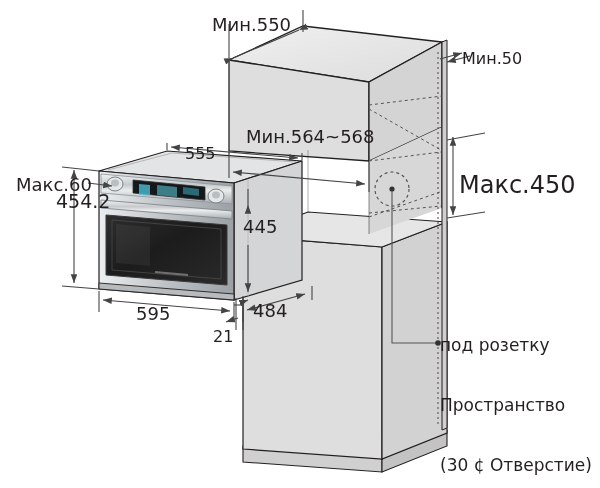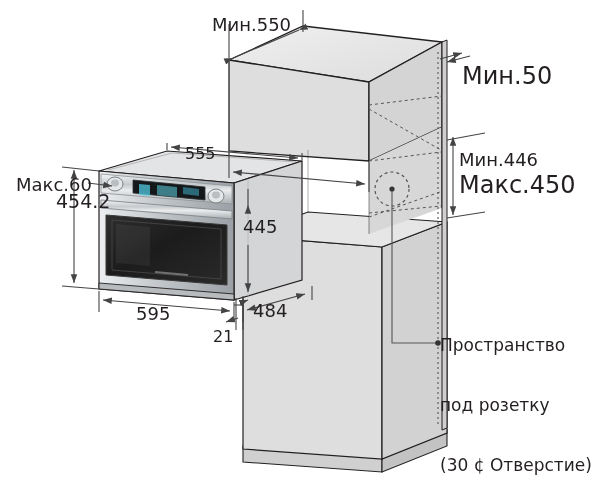--- a/index.html
+++ b/index.html
@@ -2,21 +2,21 @@
 <html><head>
 <meta charset="utf-8">
 <style>
   html,body{margin:0;padding:0;background:#ffffff;}
   body{width:600px;height:488px;overflow:hidden;
        font-family:"DejaVu Sans","Liberation Sans",sans-serif;}
   #stage{position:relative;width:600px;height:488px;background:#fff;}
   svg#dwg{position:absolute;left:0;top:0;width:600px;height:488px;}
   .lbl{position:absolute;color:#231f20;white-space:pre;line-height:1.18;}
   .l-min550{left:212px;top:14px;font-size:18px;}
-  .l-min50{left:462px;top:62px;font-size:24px;text-align:center;}
+  .l-min50{left:462px;top:50px;font-size:16px;text-align:center;}
   .l-min564{left:246px;top:126px;font-size:18px;}
   .l-555{left:185px;top:145px;font-size:16px;}
   .l-max60{left:16px;top:174px;font-size:18px;}
   .l-4542{left:40px;top:190px;font-size:19px;margin-left:16px;}
   .l-min446{left:459px;top:149px;font-size:18px;}
   .l-max450{left:459px;top:171px;font-size:24px;}
   .l-445{left:243px;top:216px;font-size:18px;}
   .l-595{left:136px;top:303px;font-size:18px;}
   .l-549{left:253px;top:300px;font-size:18px;}
   .l-21{left:213px;top:328px;font-size:16px;}
@@ -181,38 +181,38 @@
       <path d="M240,303 L248,300" marker-end="url(#ah)"></path>
       <path d="M236,298 L236,330"></path>
       <path d="M243,296 L243,330"></path>
     </g>
   </svg>
 
   <div class="lbl l-min550">Мин.550</div>
 
   <div class="lbl l-min50">Мин.50</div>
 
+  <div class="lbl l-min564">Мин.564~568</div>
 
   <div class="lbl l-555">555</div>
 
   <div class="lbl l-max60">Макс.60</div>
 
   <div class="lbl l-4542">454.2</div>
 
-  <div class="lbl l-min446">Мин.446</div>
 
   <div class="lbl l-max450">Макс.450</div>
 
   <div class="lbl l-445">445</div>
 
   <div class="lbl l-595">595</div>
 
   <div class="lbl l-549">484</div>
 
   <div class="lbl l-21">21</div>
 
   <div class="lbl l-socket">
+    <div>под розетку</div>
     <div>Пространство</div>
-    <div>под розетку</div>
     <div>(30 ¢ Отверстие)</div>
   </div>
 
 </div>
 
 </body></html>

